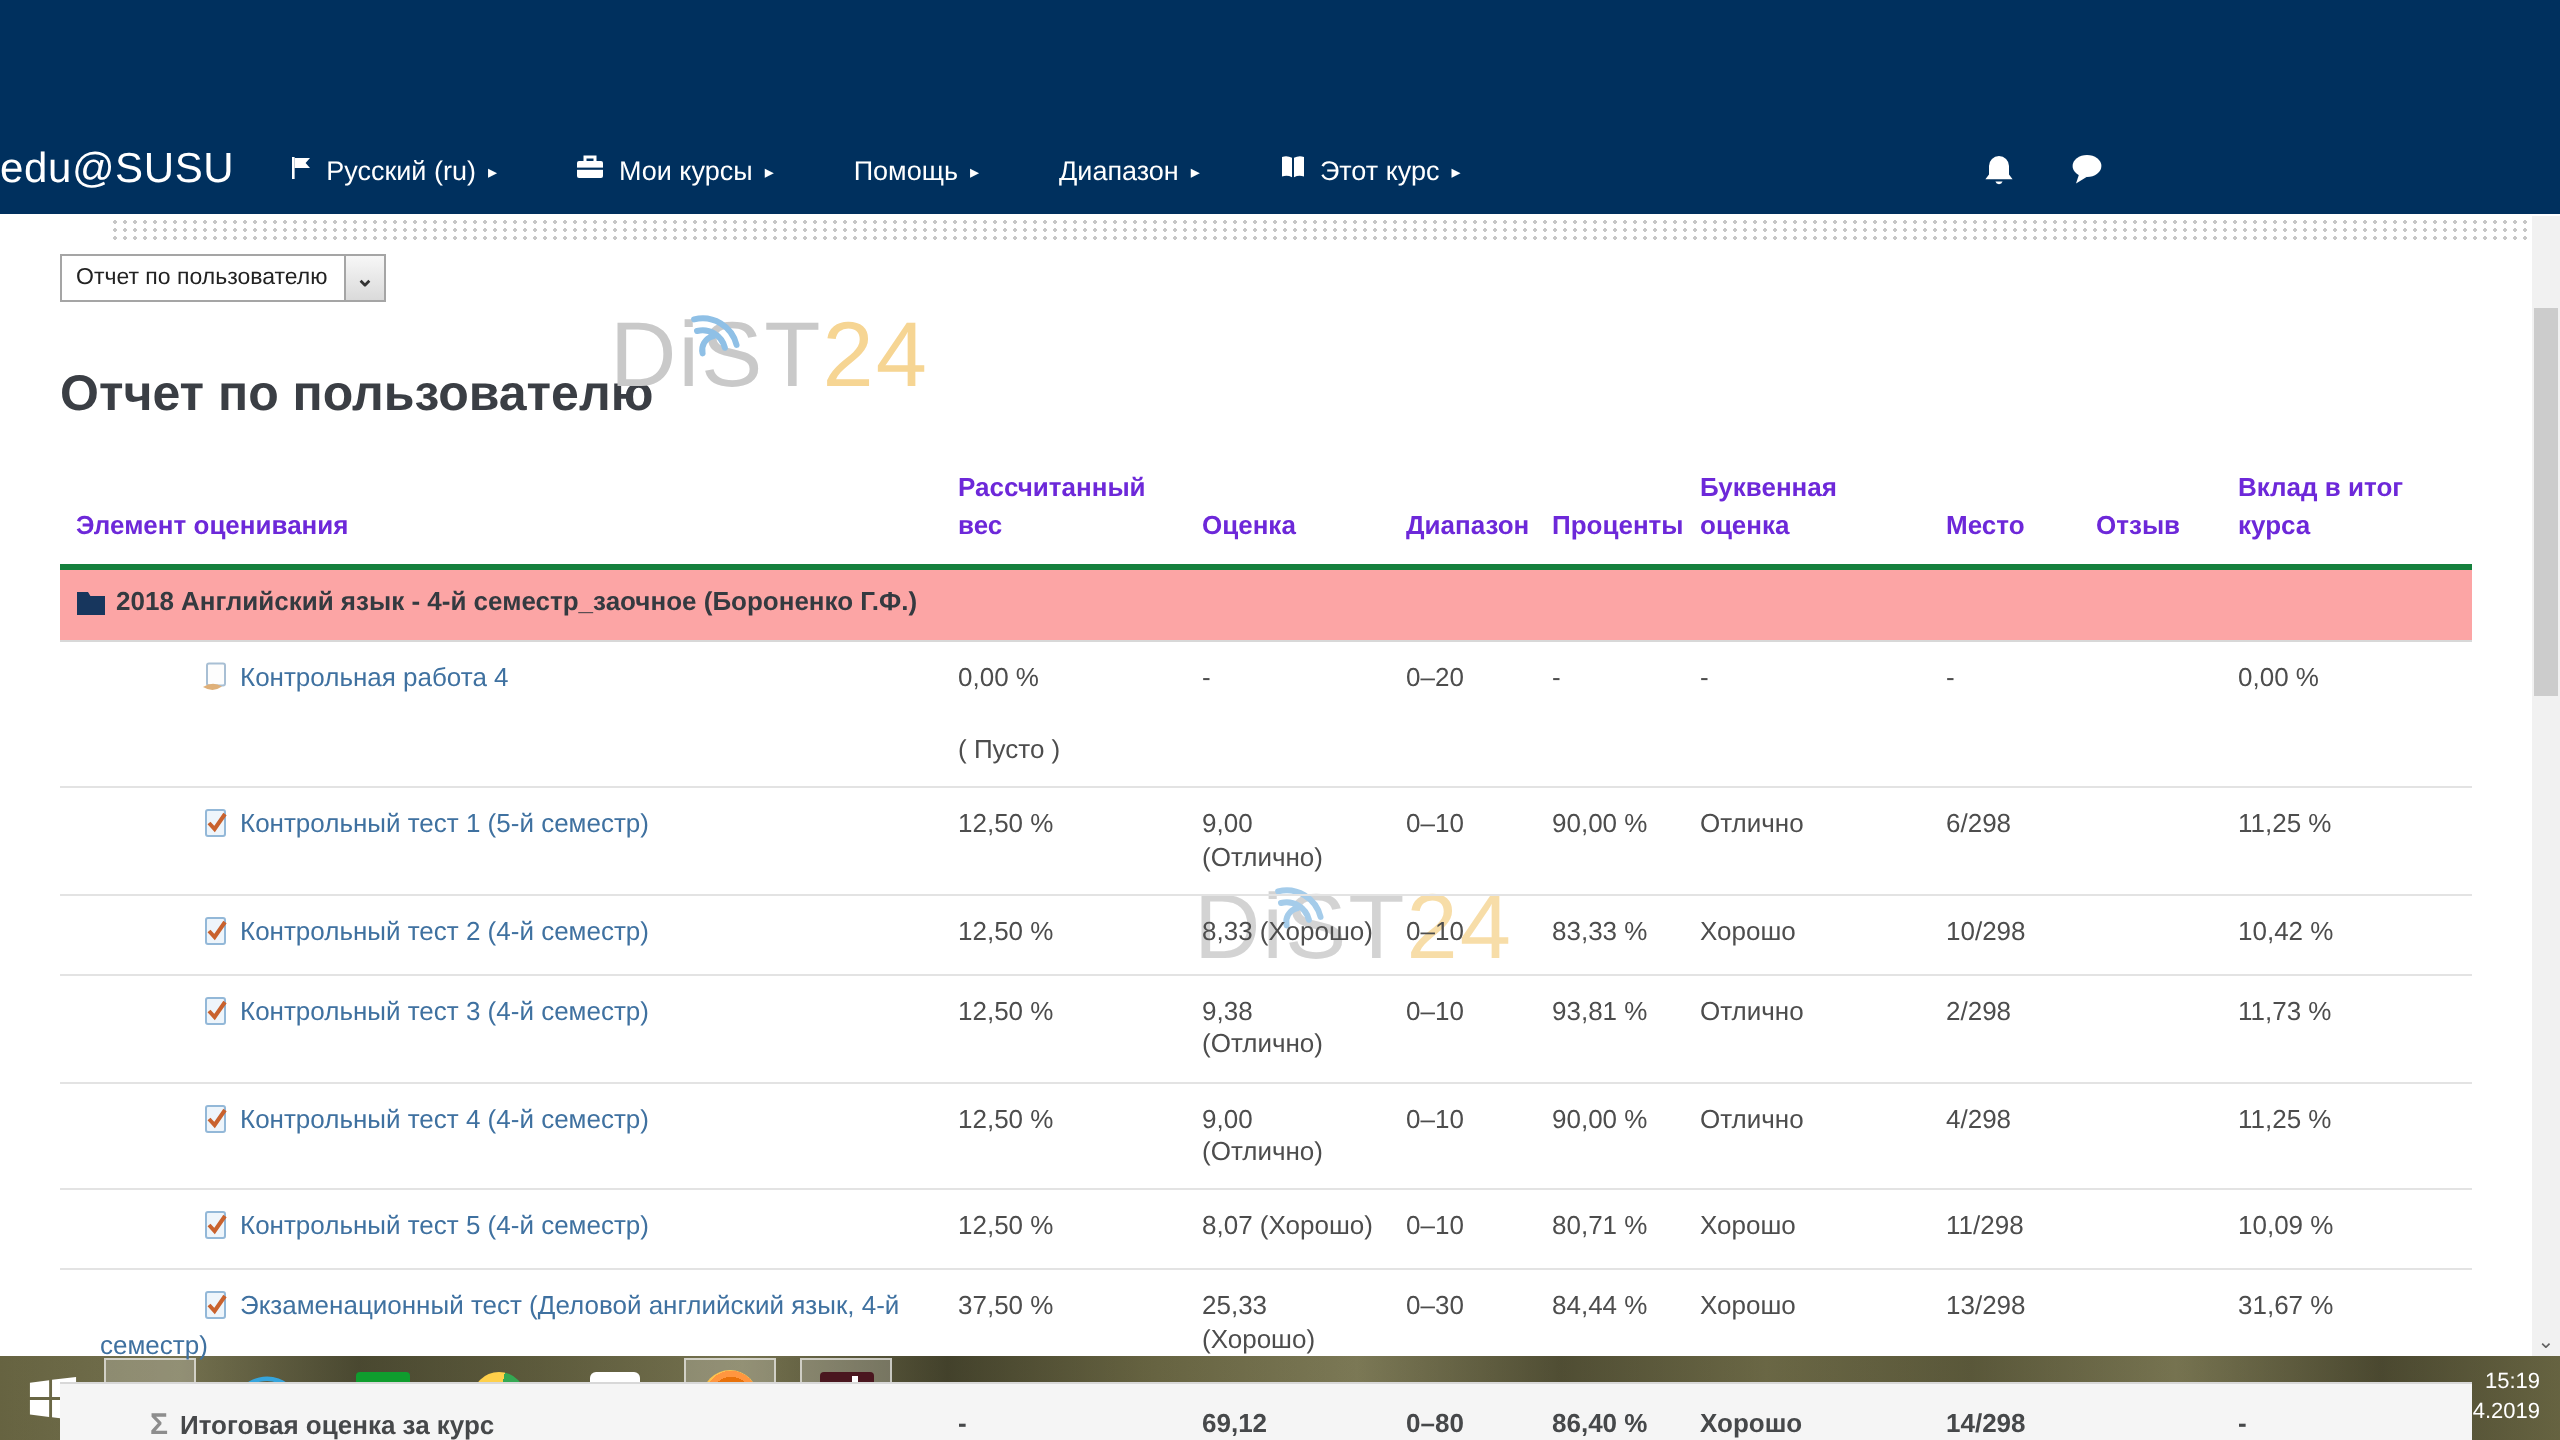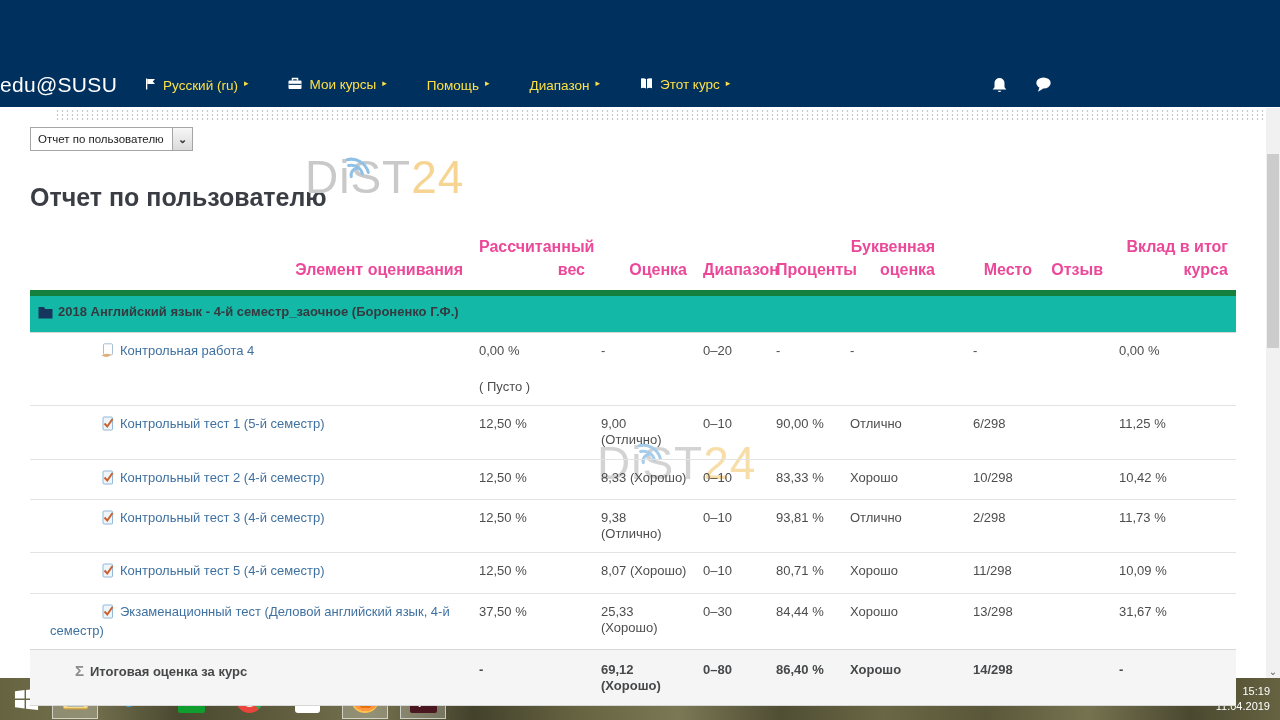--- a/index.html
+++ b/index.html
@@ -5,21 +5,21 @@
   html,body{margin:0;padding:0}
   body{width:1280px;height:720px;overflow:hidden;background:#fff;
        font-family:"Liberation Sans",sans-serif;position:relative}
   .screen{position:absolute;left:0;top:0;width:1280px;height:720px}
 
   
   .tophdr{position:absolute;left:0;top:0;width:1280px;height:107px;background:#00305e}
   .nav{position:absolute;left:0;bottom:5px;width:1280px;height:34px;display:flex;align-items:center;
        padding:0 0 0 0;box-sizing:border-box}
   .brand{color:#fff;font-size:21px;letter-spacing:.3px;margin-right:28px;cursor:pointer}
-  .nav-item{color:#fde047;font-size:13.5px;display:flex;align-items:flex-start;gap:7px;margin-right:40px;cursor:pointer;white-space:nowrap}
+  .nav-item{color:#ffffff;font-size:13.5px;display:flex;align-items:center;gap:7px;margin-right:40px;cursor:pointer;white-space:nowrap}
   .nav-item .caret{font-size:9px;margin-left:-1px;position:relative;top:0.5px}
   .nav-icons{margin-left:auto;display:flex;align-items:center;gap:28px;margin-right:228px}
   .nav-icons .nbicon{cursor:pointer;display:flex;align-items:center}
 
   
   .dots{position:absolute;left:55px;top:109px;width:1211px;height:11px;
         background-image:radial-gradient(#c7c7c7 1px,transparent 1.2px);
         background-size:5px 4px}
 
   
@@ -36,25 +36,25 @@
   .wm{position:absolute;z-index:0;font-weight:normal;font-size:46px;letter-spacing:1px;white-space:nowrap}
   .wm .g{color:#c9c9c9}
   .wm .o{color:#f6d593}
   .wm .arcs{position:absolute;left:38px;top:-13px}
   .wm1{left:305px;top:150px}
   .wm2{left:597px;top:436px;opacity:.8}
 
   
   table.grades{position:absolute;left:30px;top:225px;width:1206px;border-collapse:collapse;
                table-layout:fixed;font-size:13px;color:#4d4d4d;z-index:1}
-  .grades th{text-align:right;vertical-align:bottom;font-size:16px;color:#ec4899;
+  .grades th{text-align:left;vertical-align:bottom;font-size:13px;color:#6d28d9;
              padding:10px 8px 9px 8px;line-height:1.45;border-bottom:1px solid #d5d5d5;font-weight:bold}
   .grades td{vertical-align:top;padding:10px 8px;line-height:1.25}
   .grades tbody tr{border-top:1px solid #e3e3e3}
-  .grades tr.cat{background:#14b8a6;border-top:6px solid #15803d;border-bottom:1px solid #d8d8d8}
+  .grades tr.cat{background:#fca5a5;border-top:3px solid #15803d;border-bottom:1px solid #d8d8d8}
   .grades tr.cat td{font-weight:bold;color:#343a40;padding:8px}
   .grades tr.total{background:#f5f5f5;border-top:1px solid #d8d8d8;border-bottom:1px solid #d8d8d8}
   .grades tr.total td{font-weight:bold;color:#46484a;padding-top:12px;padding-bottom:10px;height:30px}
   .grades td.c0{padding-left:20px;text-indent:25px}
   .grades a.lnk{color:#3f71a0;text-decoration:none;cursor:pointer}
   .icon16{display:inline-block;vertical-align:-3px;margin-right:5px}
   .sigma{display:inline-block;color:#8d8d8d;font-weight:bold;font-size:15px;margin-right:6px;text-indent:0}
   .wnote{margin-top:20px}
 
   
@@ -76,21 +76,21 @@
   .chrome::before{content:"";position:absolute;inset:6px;background:#fff;border-radius:50%}
   .chrome::after{content:"";position:absolute;inset:8.5px;background:#4285f4;border-radius:50%}
   .firefox{width:28px;height:28px;border-radius:50%;
            background:radial-gradient(circle at 52% 48%,#2b5d8e 0 6px,#e8710a 6px 10px,#ff9640 10px 13px,#ffc24d 13px)}
   .ya{width:25px;height:27px;background:#fff;border-radius:3px;display:flex;align-items:center;justify-content:center;
       font-weight:bold;color:#e03226;font-size:17px}
   .fourk{width:27px;height:27px;background:#4a161f;border-radius:2px;position:relative;color:#fff;font-weight:bold;font-size:13px}
   .fourk .num{position:absolute;left:5px;bottom:3px}
   .fourk::after{content:"";position:absolute;right:8px;top:2px;width:3px;height:8px;background:#fff}
   .store{width:27px;height:27px;background:#0f9d2e;border-radius:2px;display:flex;align-items:center;justify-content:center}
-  .tray{margin-left:auto;display:flex;align-items:flex-start;padding-right:10px;color:#fff}
+  .tray{margin-left:auto;display:flex;align-items:center;gap:13px;padding-right:10px;color:#fff}
   .tray .titem{display:flex;align-items:center;cursor:pointer}
   .tray .expand{font-size:10px;color:#fff}
   .lang{font-size:11.5px;color:#fff;cursor:pointer}
   .clock{font-size:11px;color:#fff;text-align:right;line-height:1.35;cursor:pointer}
 </style>
 </head>
 <body>
 
 <div class="screen">
 
@@ -284,20 +284,34 @@
         <td>12,50 %</td>
         <td>9,38 (Отлично)</td>
         <td>0–10</td>
         <td>93,81 %</td>
         <td>Отлично</td>
         <td>2/298</td>
         <td></td>
         <td>11,73 %</td>
       </tr>
 
+      <tr>
+        <td class="c0"><span class="icon16"><svg width="15" height="15" viewBox="0 0 15 15">
+                <rect x="3" y="1" width="9.5" height="13" rx="1" fill="#eef5fb" stroke="#93b8d8"></rect>
+                <path d="M4.5 7.5 l2.8 3 L12.5 3" fill="none" stroke="#c9622e" stroke-width="2"></path>
+              </svg></span><a class="lnk">Контрольный тест 4 (4-й семестр)</a></td>
+        <td>12,50 %</td>
+        <td>9,00 (Отлично)</td>
+        <td>0–10</td>
+        <td>90,00 %</td>
+        <td>Отлично</td>
+        <td>4/298</td>
+        <td></td>
+        <td>11,25 %</td>
+      </tr>
 
       <tr>
         <td class="c0"><span class="icon16"><svg width="15" height="15" viewBox="0 0 15 15">
                 <rect x="3" y="1" width="9.5" height="13" rx="1" fill="#eef5fb" stroke="#93b8d8"></rect>
                 <path d="M4.5 7.5 l2.8 3 L12.5 3" fill="none" stroke="#c9622e" stroke-width="2"></path>
               </svg></span><a class="lnk">Контрольный тест 5 (4-й семестр)</a></td>
         <td>12,50 %</td>
         <td>8,07 (Хорошо)</td>
         <td>0–10</td>
         <td>80,71 %</td>

